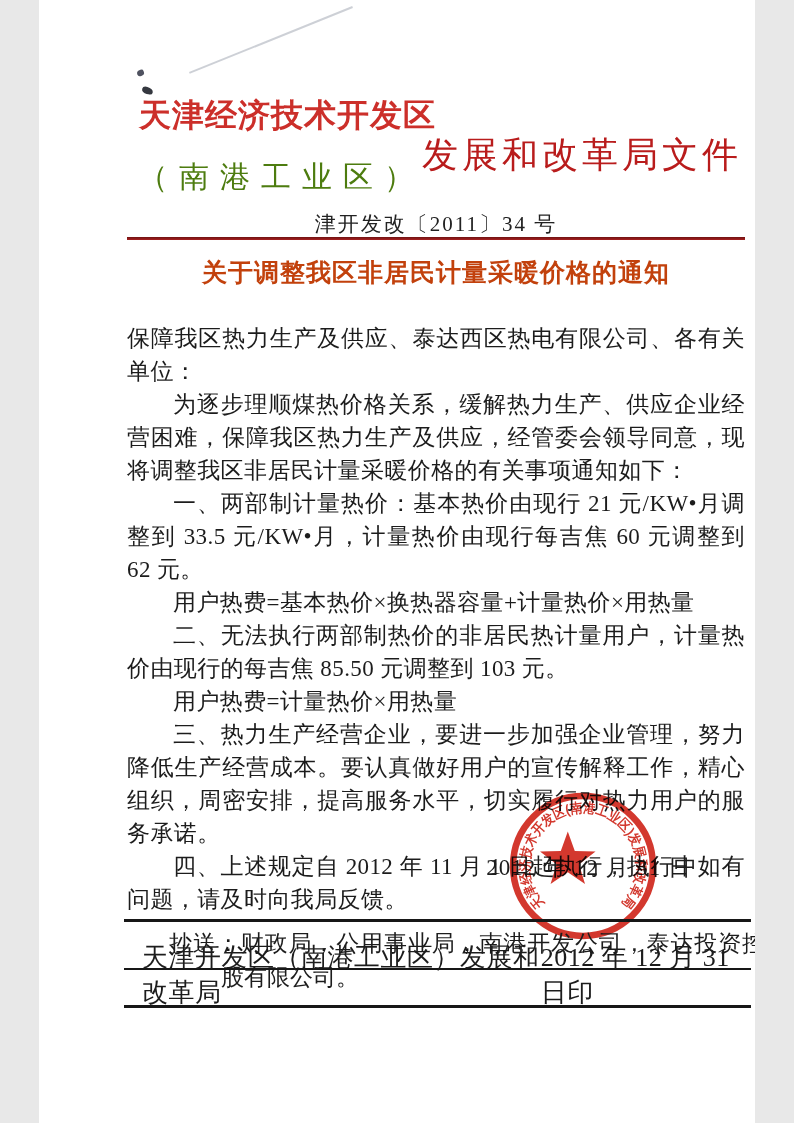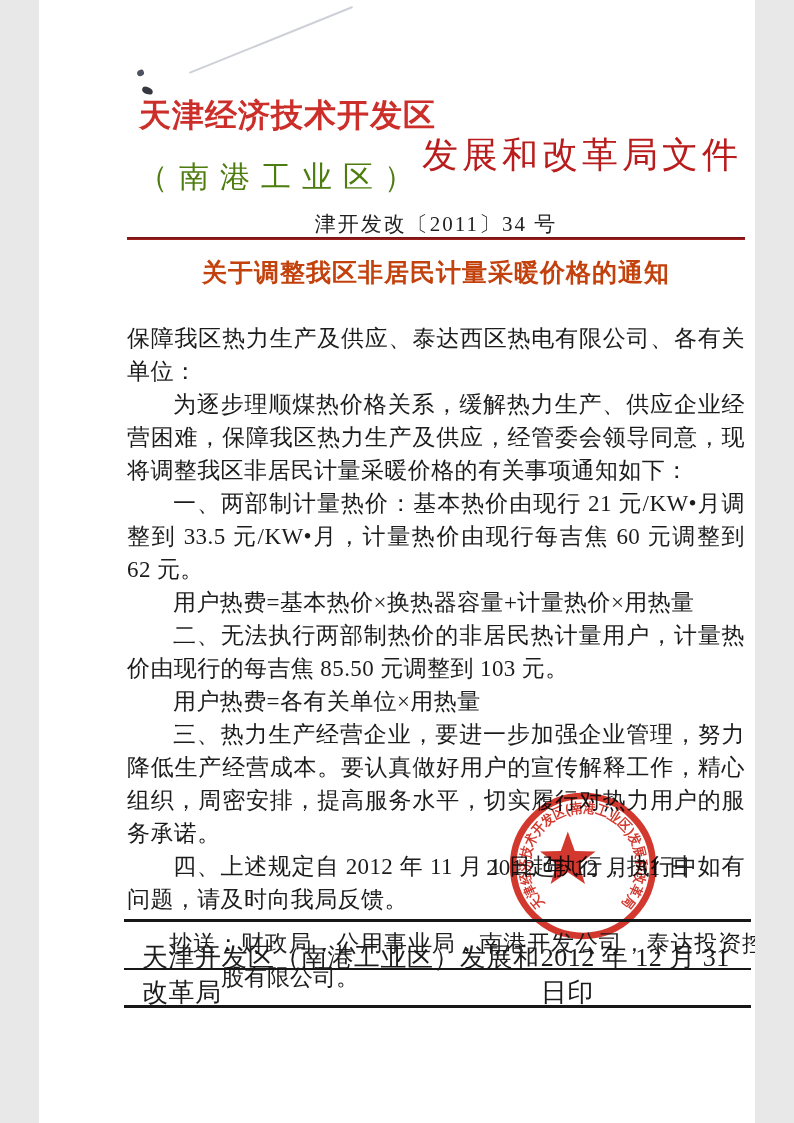--- a/index.html
+++ b/index.html
@@ -124,21 +124,21 @@
   <div class="red-rule"></div>
 
   <div class="doc-title">关于调整我区非居民计量采暖价格的通知</div>
 
   <div class="body-text">
     <p class="no-indent">保障我区热力生产及供应、泰达西区热电有限公司、各有关单位：</p>
     <p>为逐步理顺煤热价格关系，缓解热力生产、供应企业经营困难，保障我区热力生产及供应，经管委会领导同意，现将调整我区非居民计量采暖价格的有关事项通知如下：</p>
     <p>一、两部制计量热价：基本热价由现行 21 元/KW•月调整到 33.5 元/KW•月，计量热价由现行每吉焦 60 元调整到 62 元。</p>
     <p>用户热费=基本热价×换热器容量+计量热价×用热量</p>
     <p>二、无法执行两部制热价的非居民热计量用户，计量热价由现行的每吉焦 85.50 元调整到 103 元。</p>
-    <p>用户热费=各有关单位×用热量</p>
+    <p>用户热费=计量热价×用热量</p>
     <p>三、热力生产经营企业，要进一步加强企业管理，努力降低生产经营成本。要认真做好用户的宣传解释工作，精心组织，周密安排，提高服务水平，切实履行对热力用户的服务承诺。</p>
     <p>四、上述规定自 2012 年 11 月 1 日起执行，执行中如有问题，请及时向我局反馈。</p>
   </div>
 
   <div class="doc-date">2012 年 12 月 31 日</div>
 
   <svg class="stamp" viewBox="0 0 150 150" xmlns="http://www.w3.org/2000/svg">
     <circle cx="75" cy="75" r="69" fill="none" stroke="#cf271c" stroke-width="6.5"></circle>
     <defs>
       <path id="sealTextPath" d="M 37.5 112.5 A 53 53 0 1 1 112.5 112.5" fill="none"></path>

